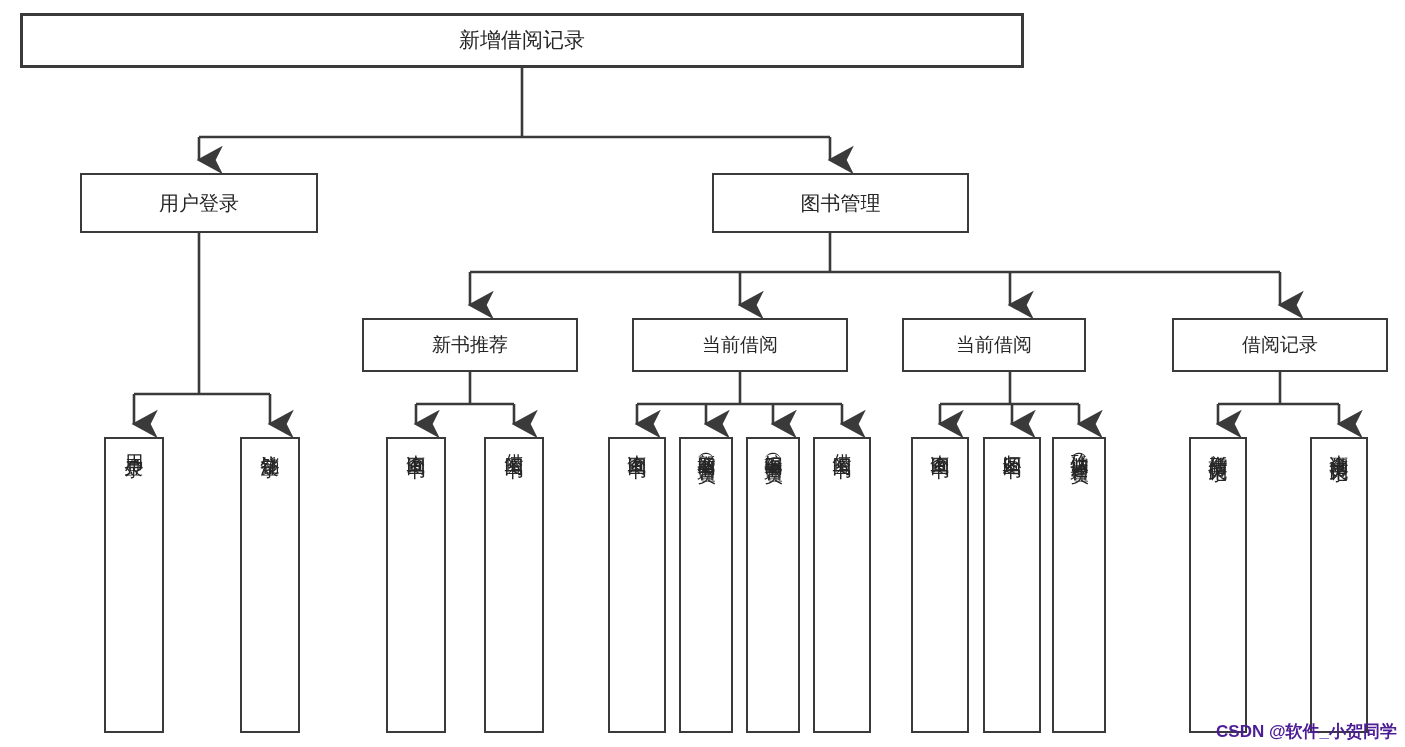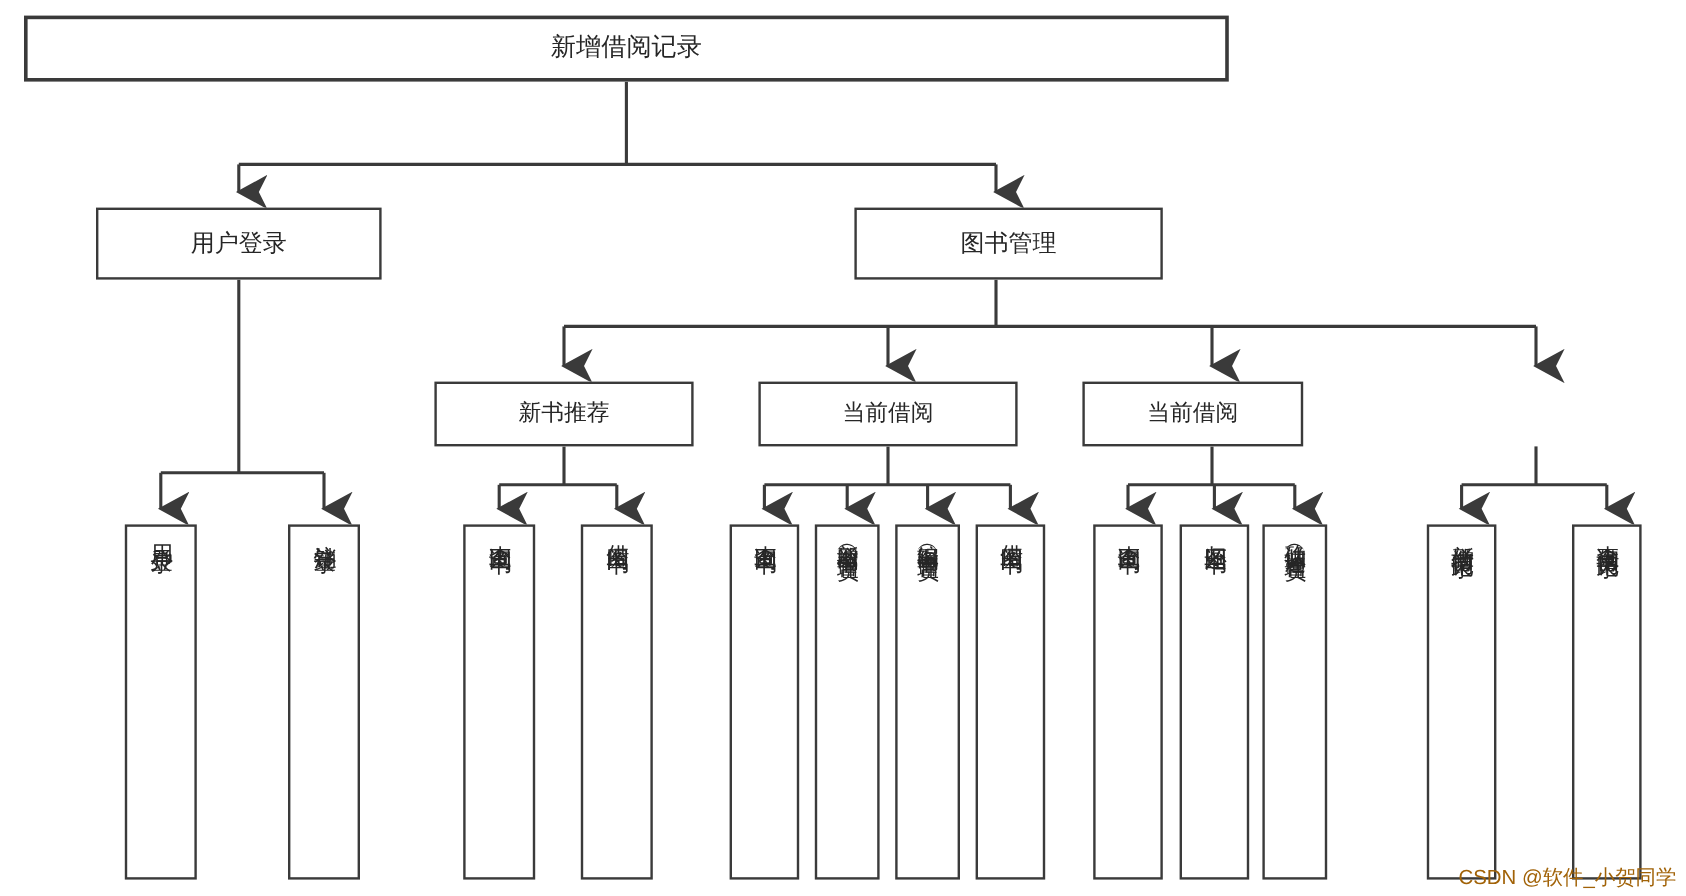--- a/index.html
+++ b/index.html
@@ -58,24 +58,25 @@
     line-height:1.05;
     white-space:nowrap;
   }
   .node.leaf.tall-text .label{font-size:18px;}
 
   
   #watermark{
     position:absolute;
     right:8px;bottom:4px;
     font-size:17px;
-    color:#a16207;
+    color:#4c1d95;
     z-index:5;
     white-space:nowrap;
     font-family:"Liberation Sans","DejaVu Sans",sans-serif;
+    font-weight:bold;
   }
 </style>
 </head>
 <body>
 
 <div id="diagram-root">
 
   <svg id="connectors" viewBox="0 0 1405 747" xmlns="http://www.w3.org/2000/svg">
     <defs>
       <marker id="arrow" viewBox="0 0 12 12" refX="6" refY="10" markerWidth="11" markerHeight="11" orient="auto-start-reverse">
@@ -143,20 +144,23 @@
   </div>
 
   <div class="node lvl3" style="left:632px;top:318px;width:216px;height:54px;">
     <span class="label">当前借阅</span>
   </div>
 
   <div class="node lvl3" style="left:902px;top:318px;width:184px;height:54px;">
     <span class="label">当前借阅</span>
   </div>
 
+  <div class="node lvl3" style="left:1172px;top:318px;width:216px;height:54px;">
+    <span class="label">借阅记录</span>
+  </div>
 
   <div class="node leaf" style="left:104px;top:437px;width:60px;height:296px;">
     <span class="label">用户登录</span>
   </div>
 
   <div class="node leaf" style="left:240px;top:437px;width:60px;height:296px;">
     <span class="label">注销登录</span>
   </div>
 
   <div class="node leaf" style="left:386px;top:437px;width:60px;height:296px;">

